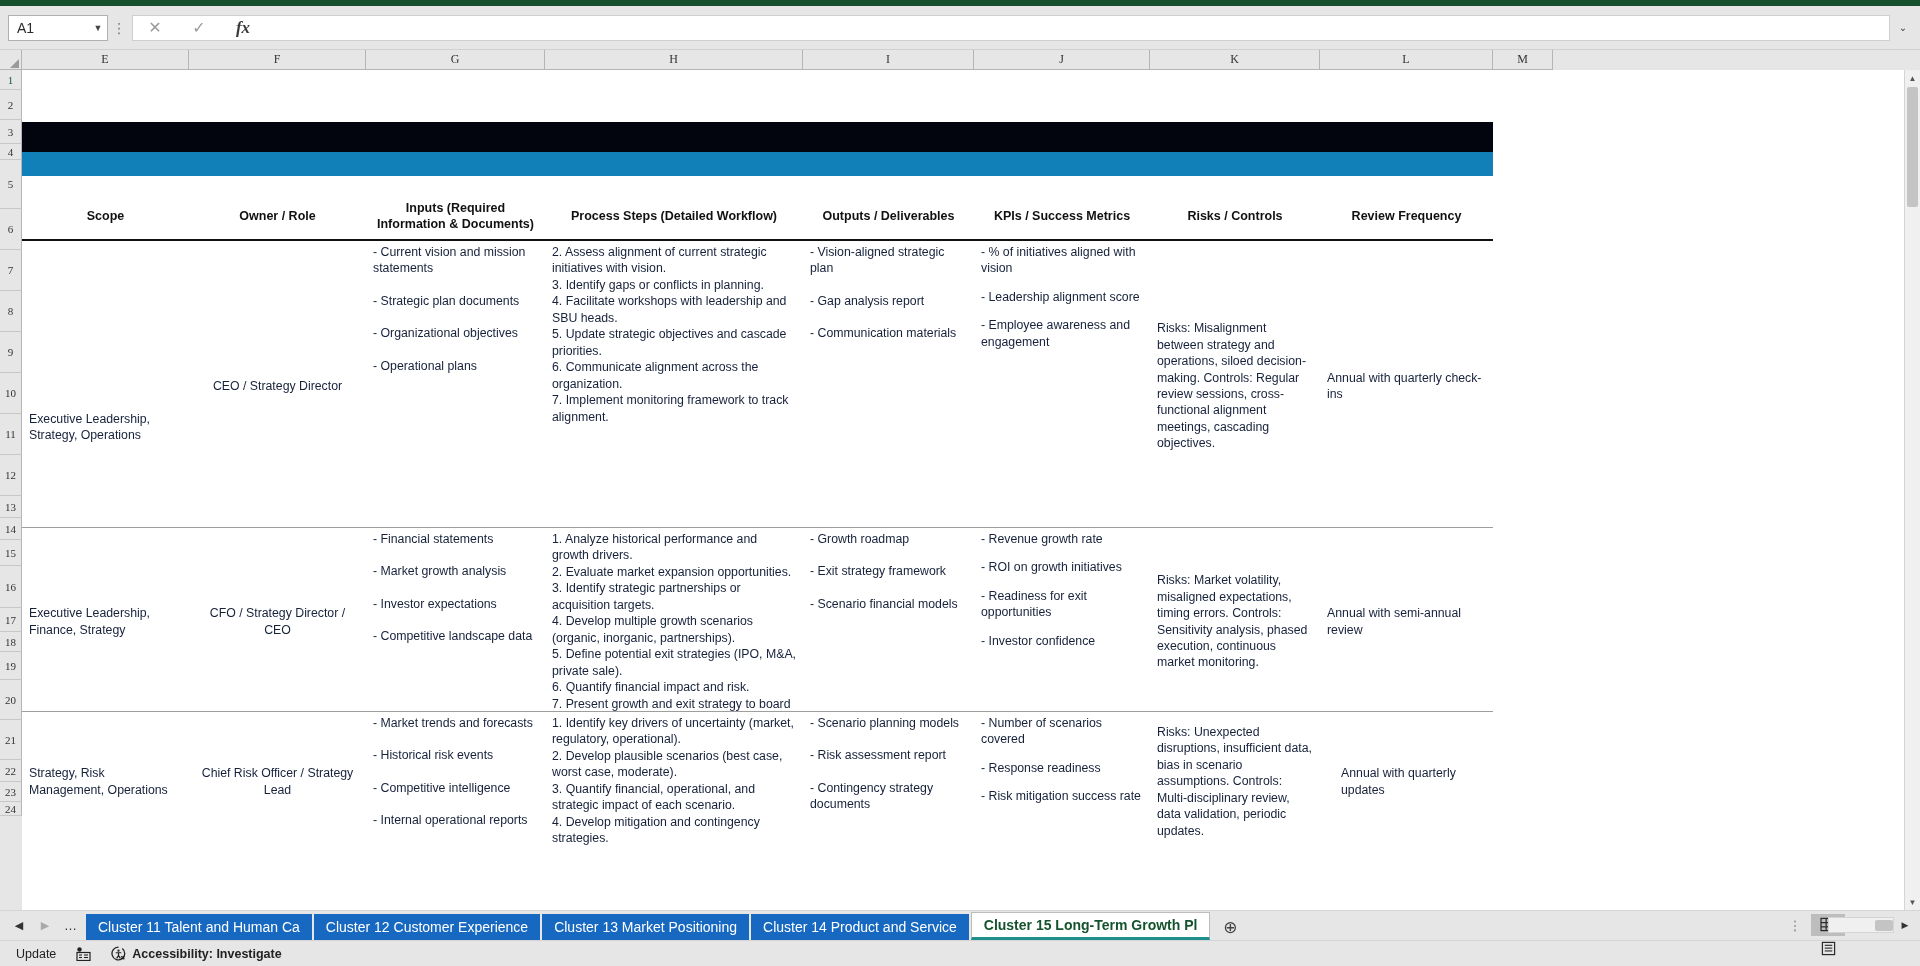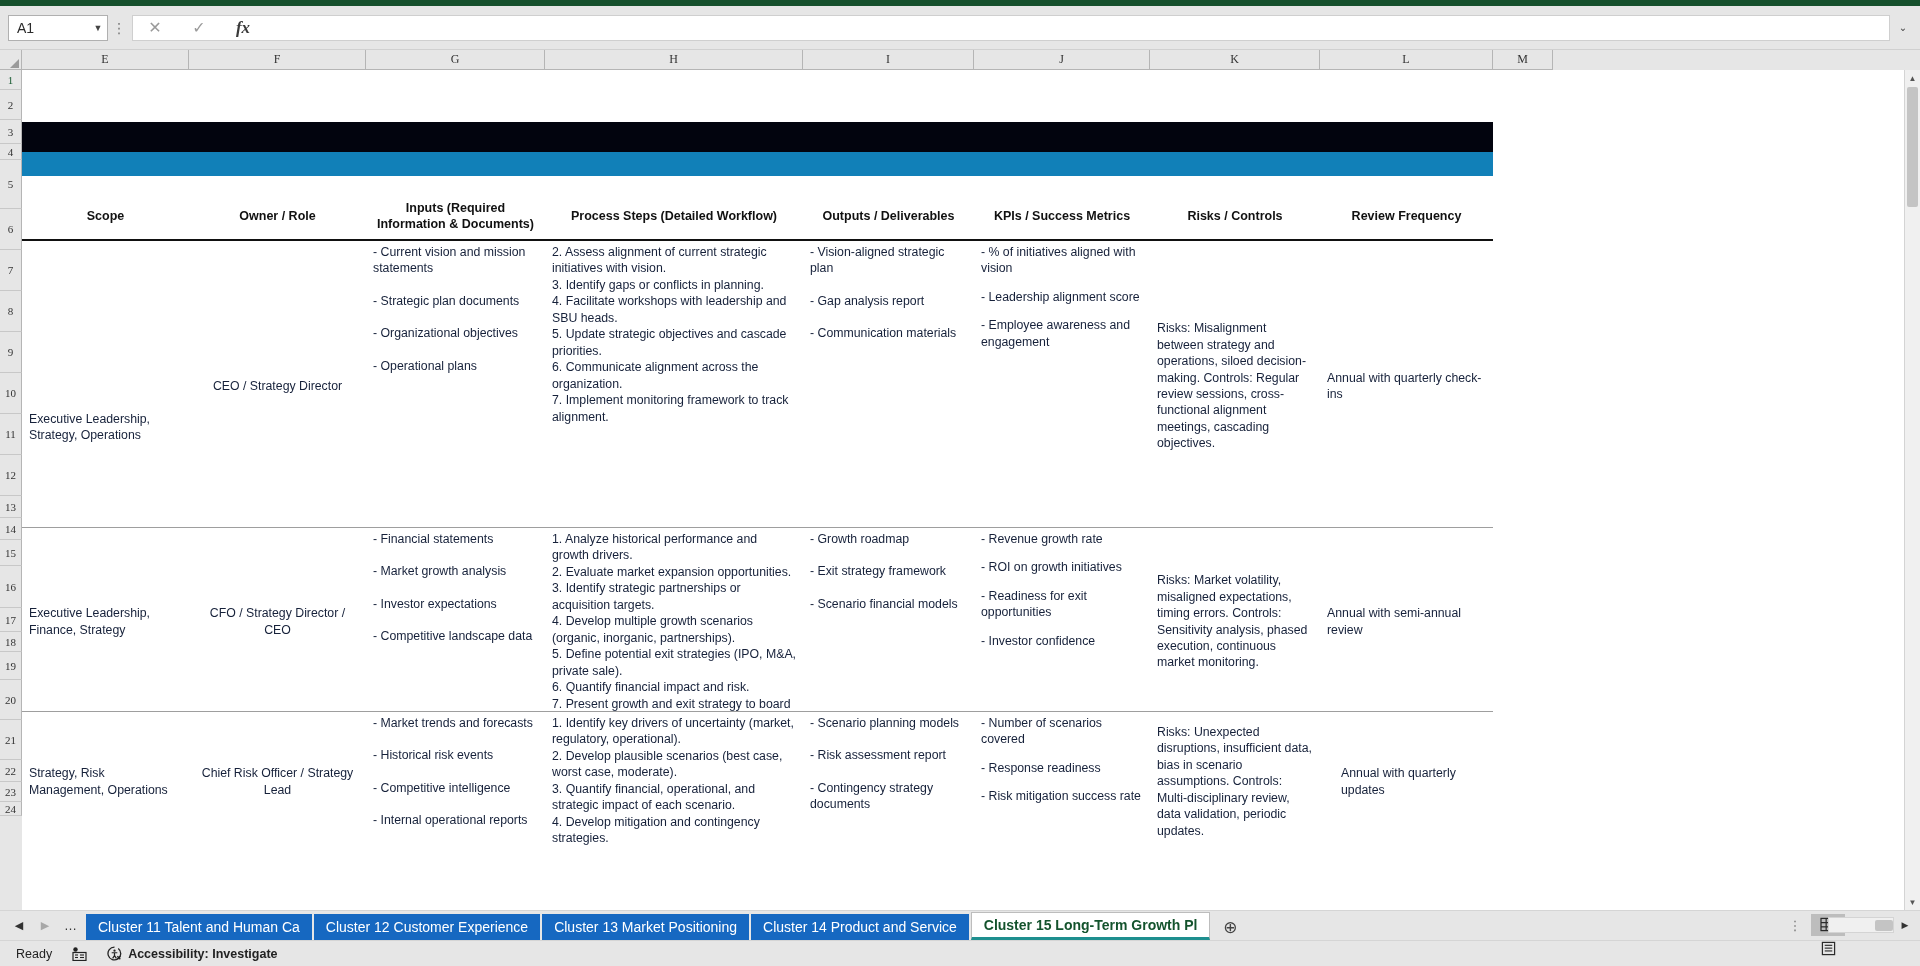--- a/index.html
+++ b/index.html
@@ -353,21 +353,21 @@
       <div class="hsbtn">◀</div>
       <div class="hstrack">
           <div class="hsthumb"></div>
         </div>
       <div class="hsbtn">▶</div>
     </div>
   </div>
 
   <div class="statusbar">
     <div class="sb-item">
-      <span>Ready</span>
+      <span>Update</span>
     </div>
     <div class="sb-item">
       <svg width="15" height="14" viewBox="0 0 15 14">
         <circle cx="3.5" cy="2.5" r="2.2" fill="#222"></circle>
         <rect x="1" y="5.5" width="13" height="8" fill="none" stroke="#222" stroke-width="1.2"></rect>
         <line x1="3" y1="8" x2="6" y2="8" stroke="#222" stroke-width="1.1"></line>
         <line x1="3" y1="10.5" x2="6" y2="10.5" stroke="#222" stroke-width="1.1"></line>
         <line x1="8" y1="8" x2="12" y2="8" stroke="#222" stroke-width="1.1"></line>
         <line x1="8" y1="10.5" x2="12" y2="10.5" stroke="#222" stroke-width="1.1"></line>
       </svg>

